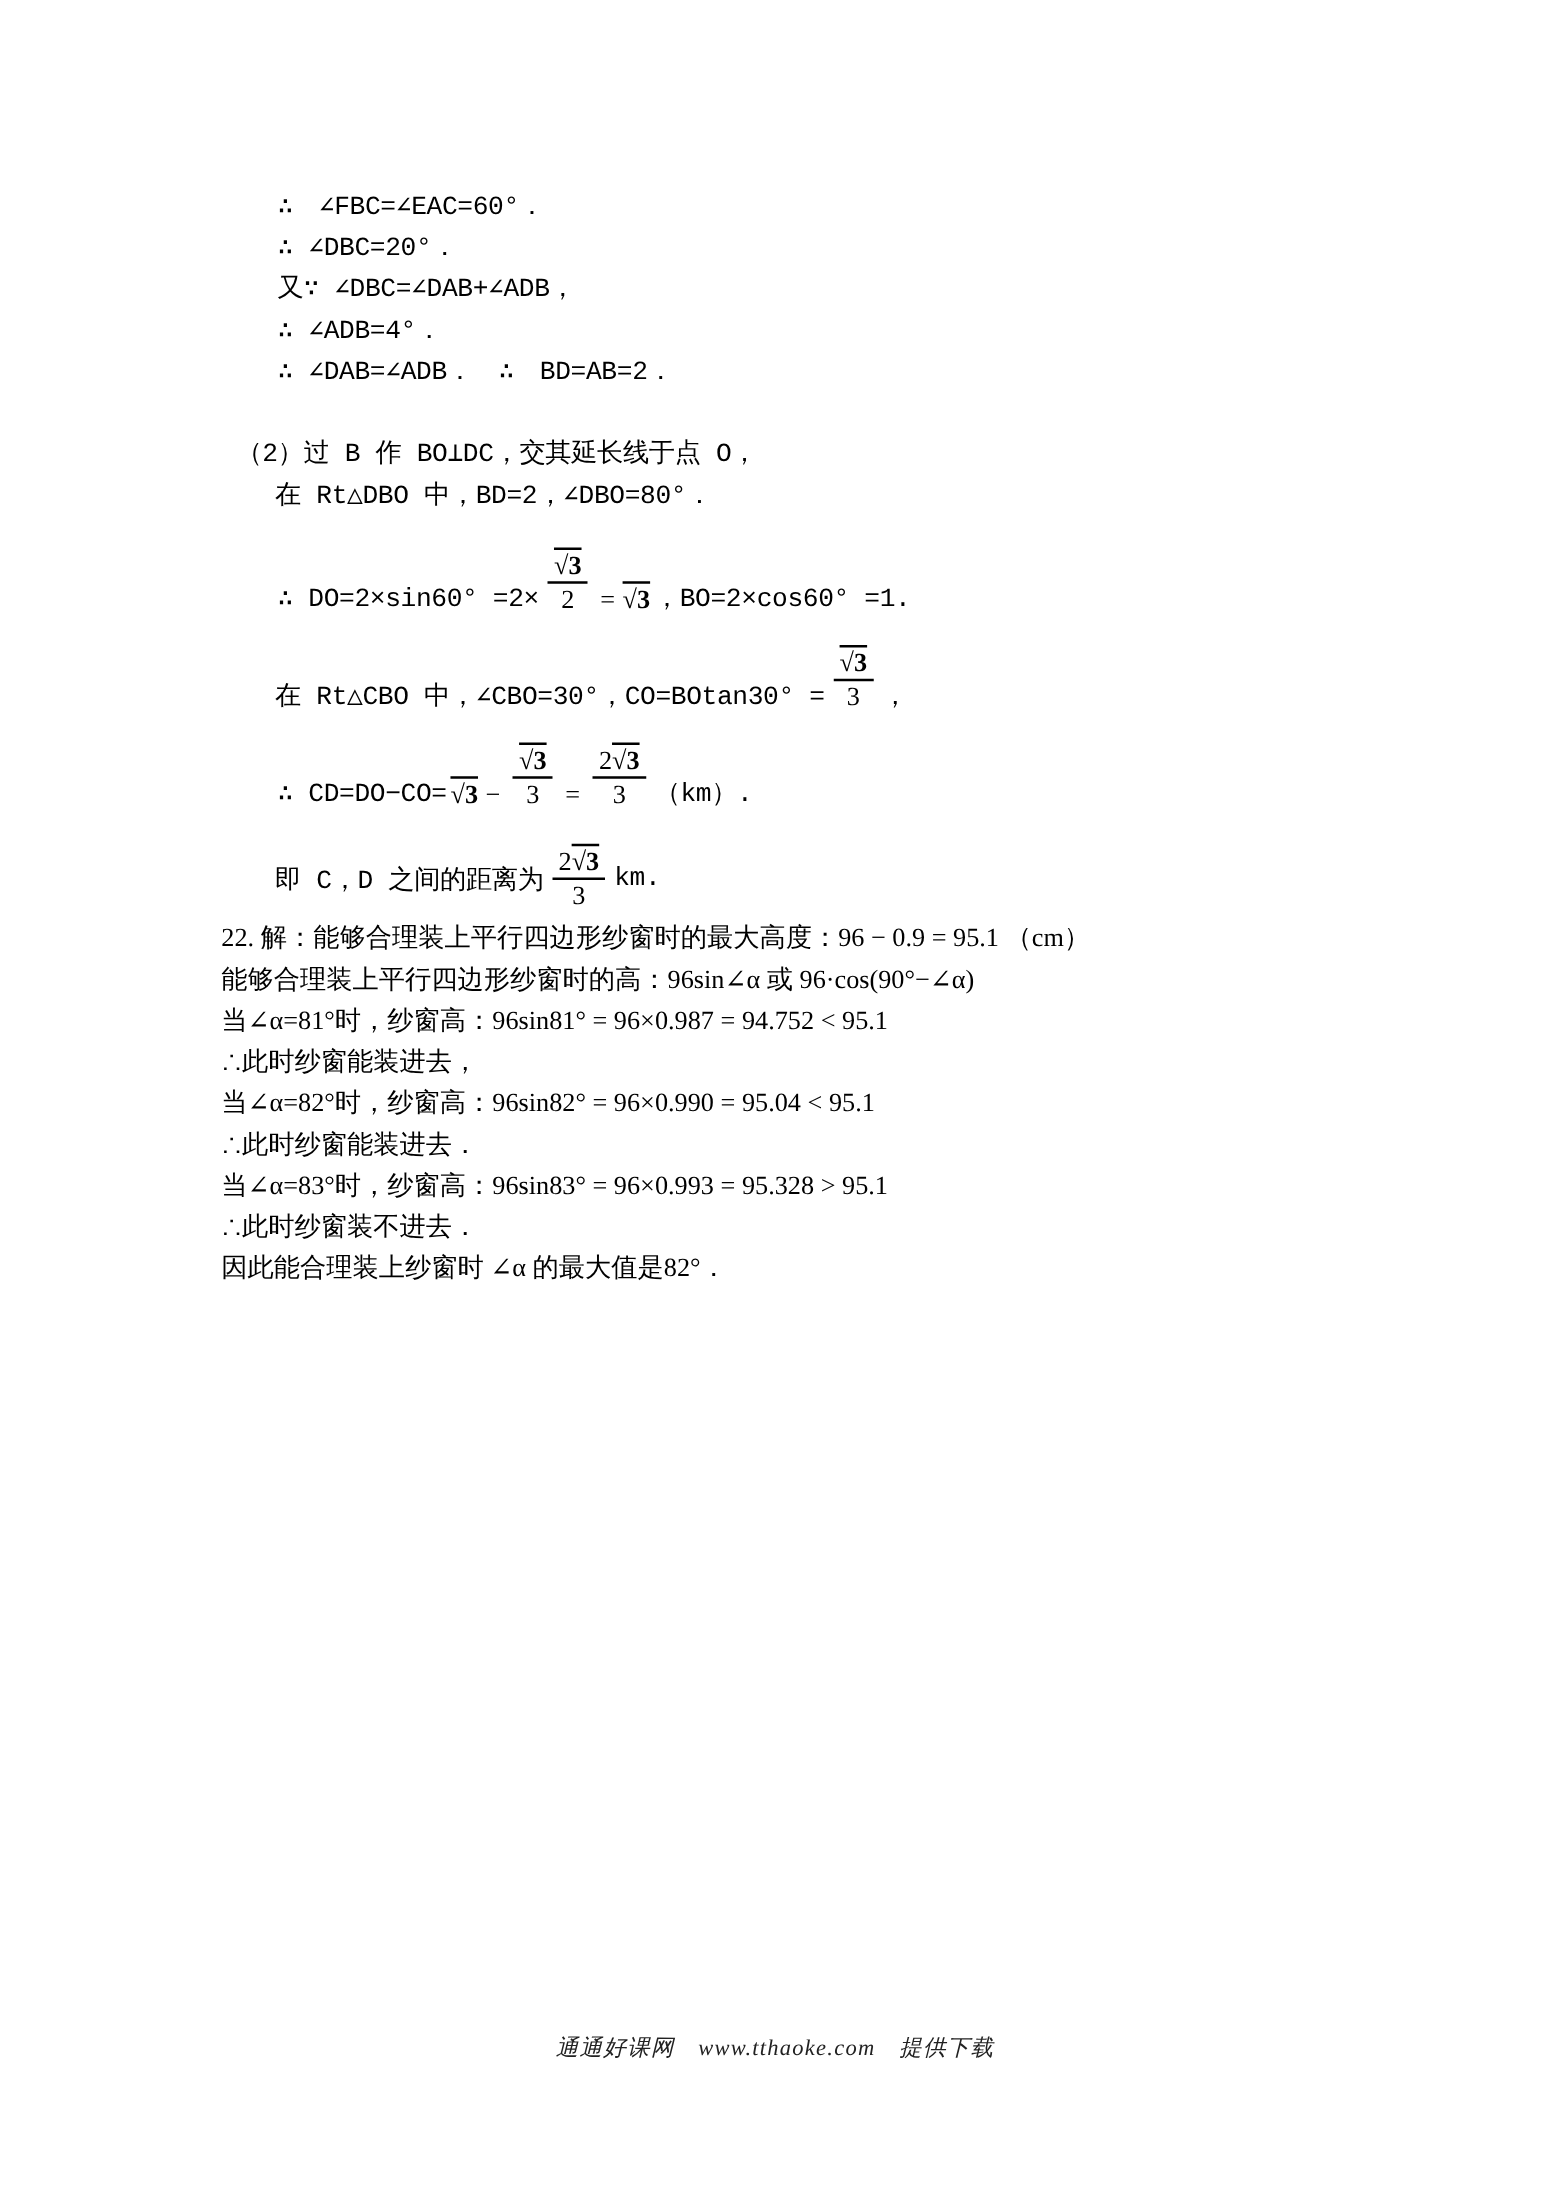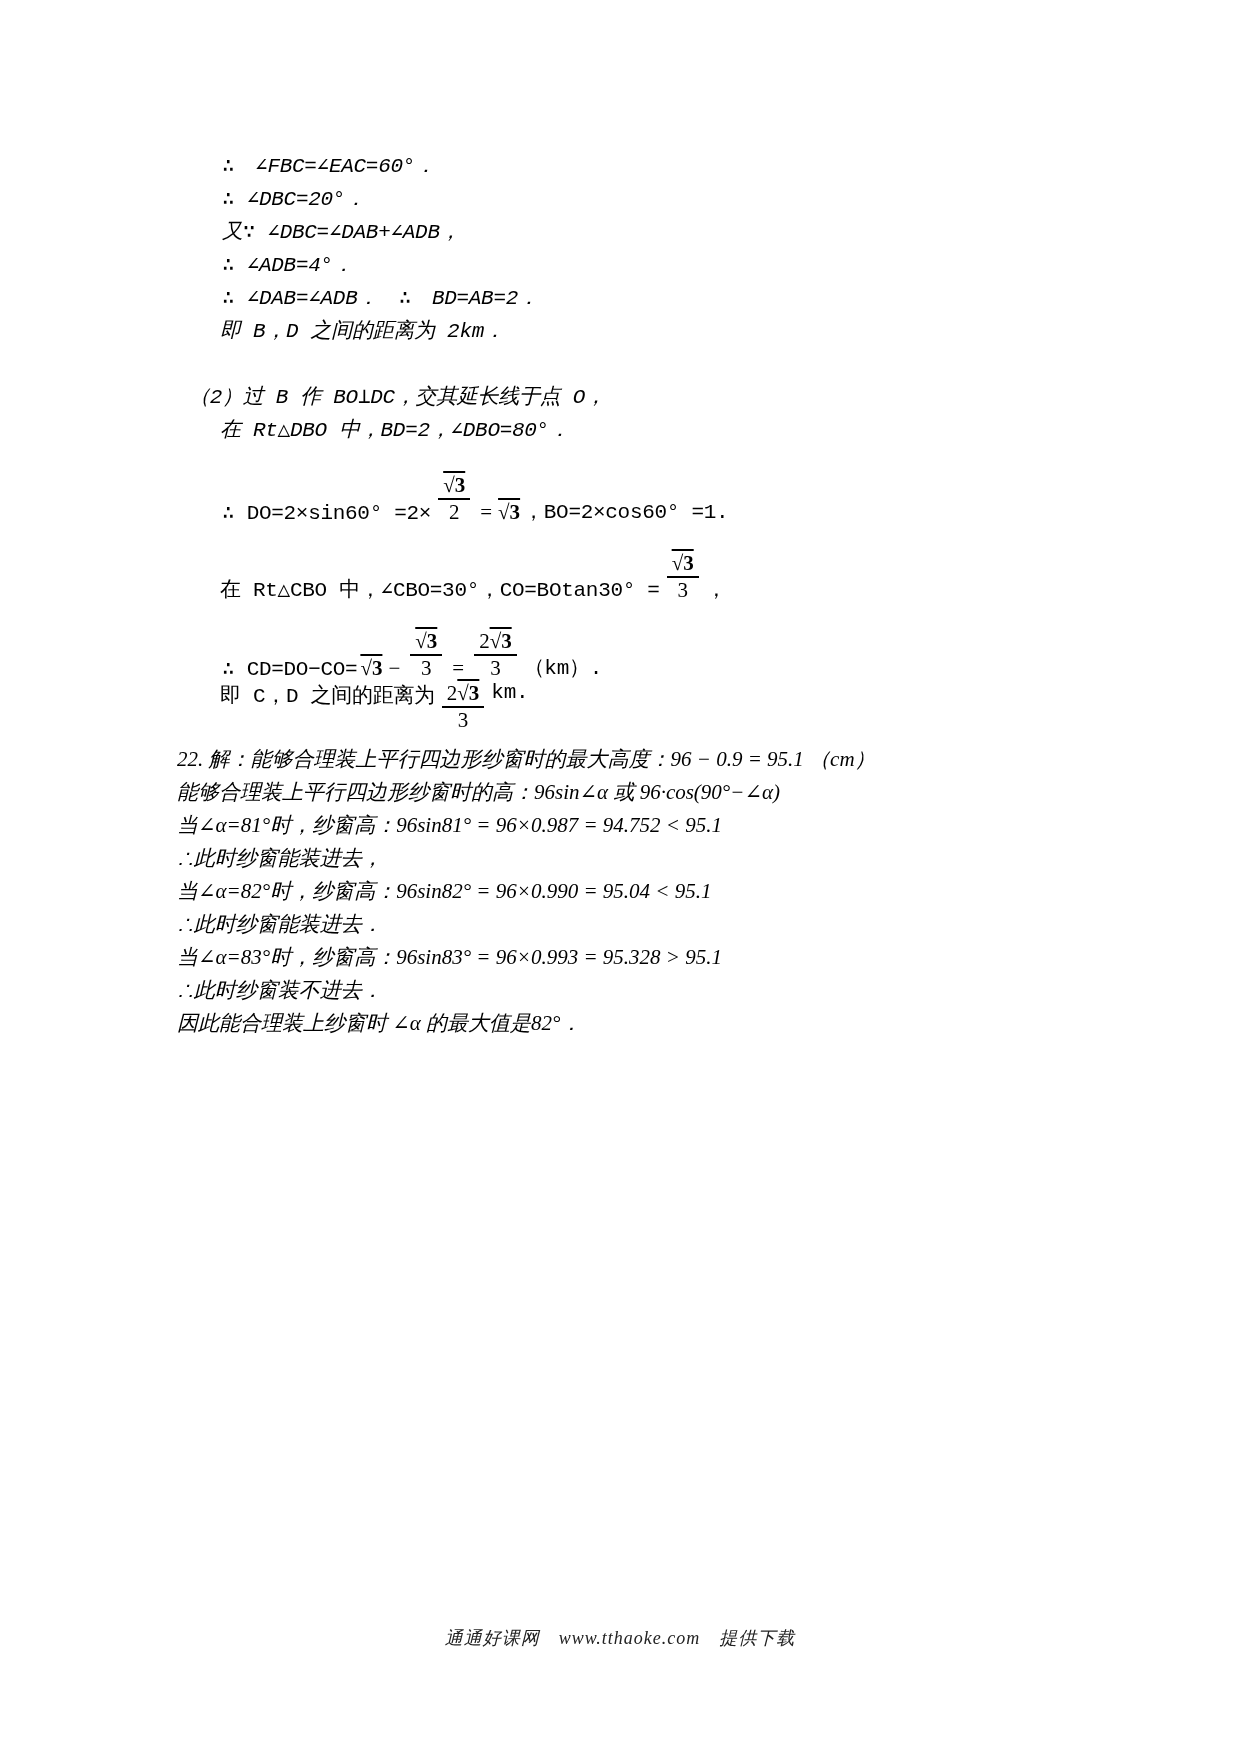--- a/index.html
+++ b/index.html
@@ -3,30 +3,30 @@
 <meta charset="utf-8">
 <style>
   html,body{margin:0;padding:0;background:#ffffff;}
   body{
     width:1240px;height:1754px;
     font-family:"Liberation Serif","DejaVu Serif",serif;
     color:#000;
   }
   .page{position:relative;width:1240px;height:1754px;background:#fff;overflow:hidden;}
   .content{position:absolute;left:150px;top:150px;width:980px;font-size:21px;}
-  .line{line-height:33px;white-space:nowrap;font-style:italic;}
+  .line{line-height:33px;white-space:nowrap;}
   .mono{font-family:"Liberation Mono","DejaVu Sans Mono",monospace;letter-spacing:-0.3px;}
   
   .ind-a{padding-left:72px;}   
   .ind-b{padding-left:70px;}   
   .ind-c{padding-left:39px;margin-top:33px;}   
   .ind-d{padding-left:27px;}   
   
   .formula{display:flex;align-items:flex-end;height:78px;}
-  .formula-s{display:flex;align-items:flex-start;height:62px;}
+  .formula-s{display:flex;align-items:center;height:62px;margin-top:24px;}
   .formula .tok,.formula-s .tok{display:inline-block;}
   .frac{display:inline-flex;flex-direction:column;align-items:center;
         line-height:25px;margin:0 7px;font-family:"Liberation Serif",serif;}
   .frac .num{border-bottom:2px solid #000;padding:0 5px;display:inline-block;text-align:center;}
   .frac .den{padding:0 5px;}
   .sq{text-decoration:overline;font-weight:bold;}
   .sp{margin:0 3px;}
   .footer{position:absolute;left:0;top:1626px;width:1240px;text-align:center;
           font-size:18px;color:#222;letter-spacing:1px;font-style:italic;}
 </style>
@@ -34,21 +34,20 @@
 <body>
 
 <div class="page">
   <div class="content">
 
     <div class="line ind-a mono">∴　∠FBC=∠EAC=60°．</div>
     <div class="line ind-a mono">∴ ∠DBC=20°．</div>
     <div class="line ind-a mono">又∵ ∠DBC=∠DAB+∠ADB，</div>
     <div class="line ind-a mono">∴ ∠ADB=4°．</div>
     <div class="line ind-a mono">∴ ∠DAB=∠ADB．　∴　BD=AB=2．</div>
-    <div class="line ind-b mono">即 B，D 之间的距离为 2km．</div>
     <div class="line ind-c mono">（2）过 B 作 BO⊥DC，交其延长线于点 O，</div>
     <div class="line ind-b mono">在 Rt△DBO 中，BD=2，∠DBO=80°．</div>
 
     <div class="formula ind-a">
       <span class="tok mono">∴ DO=2×sin60° =2×</span>
       <span class="frac">
         <span class="num sq">√3</span>
         <span class="den">2</span>
       </span>
       <span class="tok sp">=</span>

